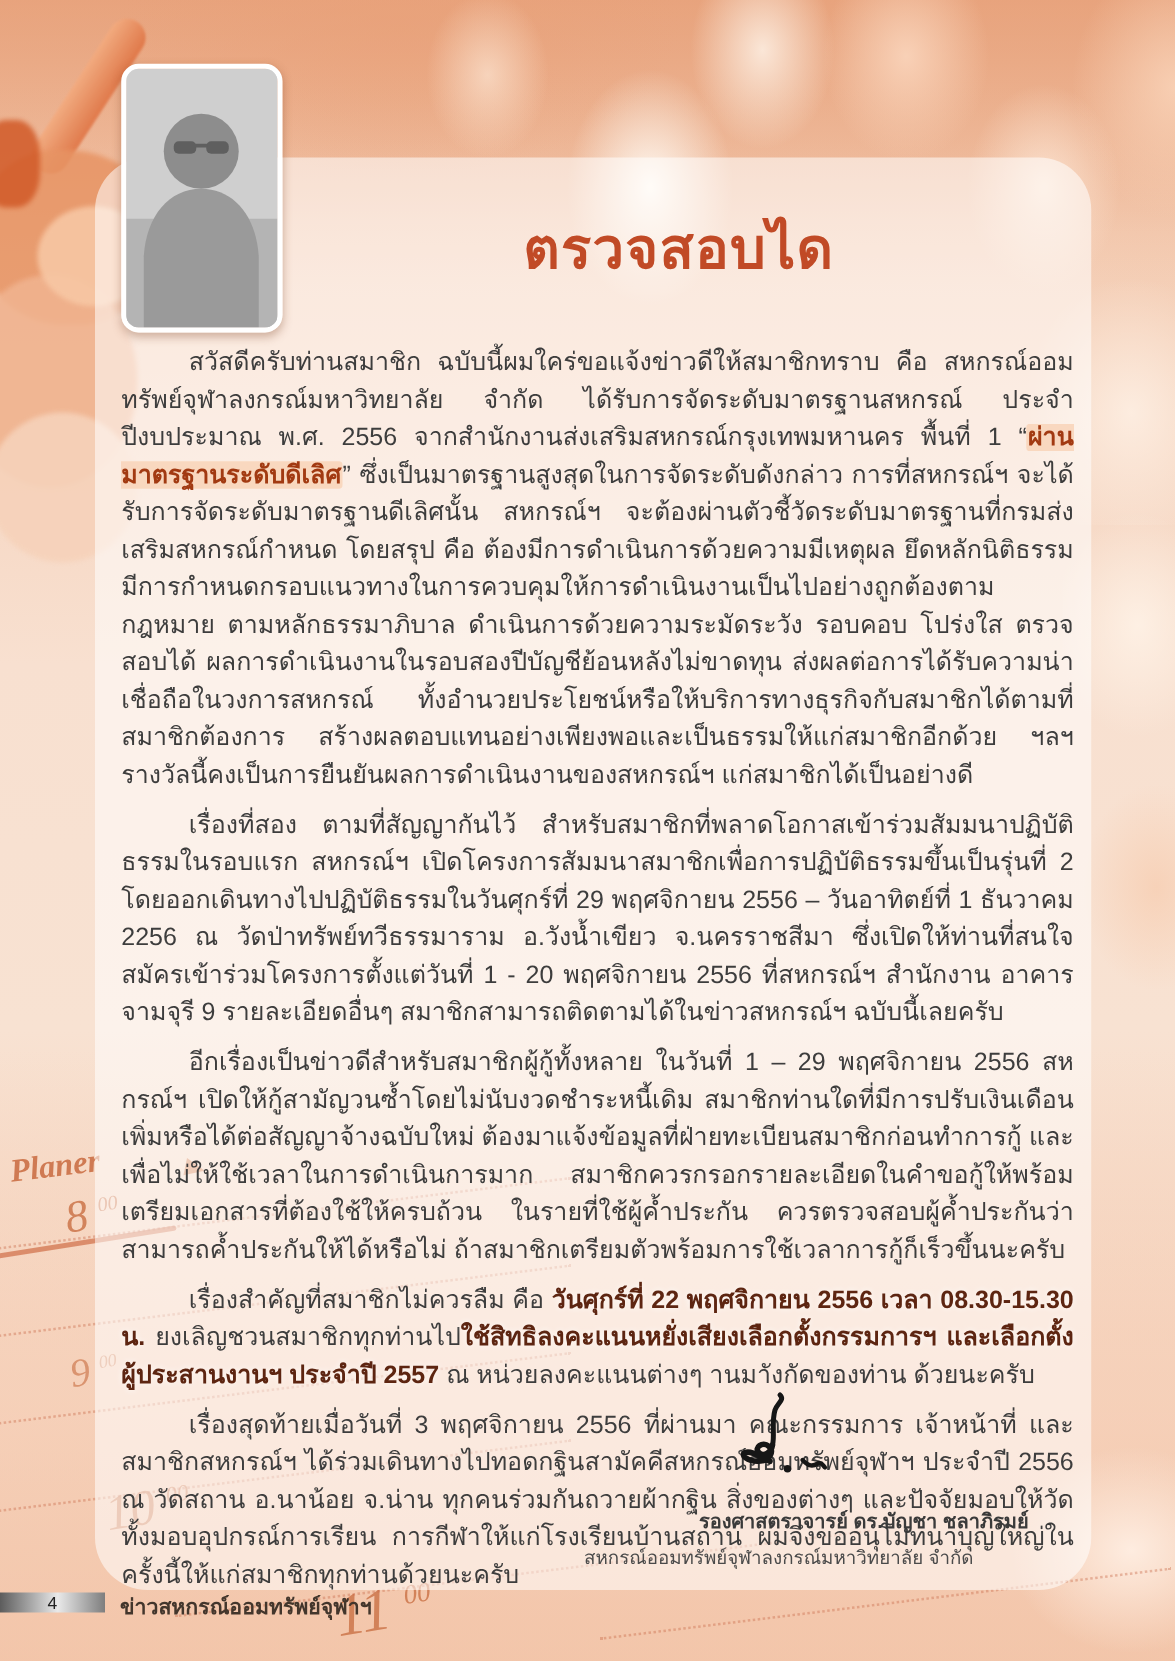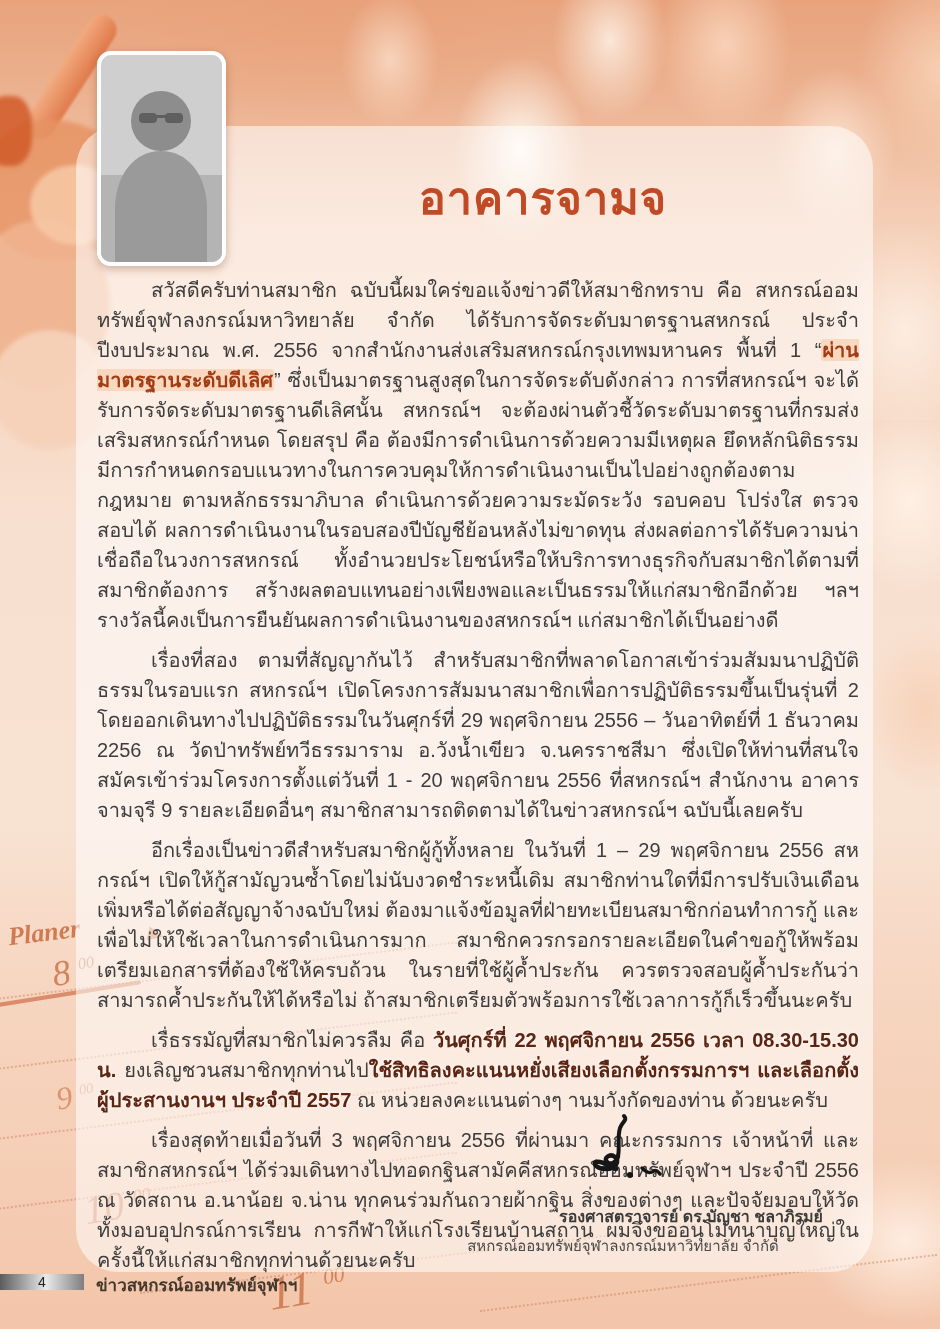--- a/index.html
+++ b/index.html
@@ -119,27 +119,27 @@
       <rect width="121" height="207" fill="#cfcfcf"></rect>
       <rect y="120" width="121" height="87" fill="#b4b4b4"></rect>
       <circle cx="60" cy="66" r="30" fill="#8d8d8d"></circle>
       <path d="M60,96 C34,96 16,118 14,150 L14,207 L106,207 L106,150 C104,118 86,96 60,96 Z" fill="#9a9a9a"></path>
       <rect x="38" y="58" width="18" height="10" rx="4" fill="#5f5f5f"></rect>
       <rect x="64" y="58" width="18" height="10" rx="4" fill="#5f5f5f"></rect>
       <rect x="55" y="60" width="10" height="3" fill="#5f5f5f"></rect>
     </svg>
   </div>
 
-  <div class="title">อาคารจามจ</div>
+  <div class="title">ตรวจสอบได</div>
 
   <div class="content">
     <p><span>สวัสดีครับท่านสมาชิก ฉบับนี้ผมใคร่ขอแจ้งข่าวดีให้สมาชิกทราบ คือ สหกรณ์ออมทรัพย์จุฬาลงกรณ์มหาวิทยาลัย จำกัด ได้รับการจัดระดับมาตรฐานสหกรณ์ ประจำปีงบประมาณ พ.ศ. 2556 จากสำนักงานส่งเสริมสหกรณ์กรุงเทพมหานคร พื้นที่ 1 “</span><span class="hl">ผ่านมาตรฐานระดับดีเลิศ</span><span>” ซึ่งเป็นมาตรฐานสูงสุดในการจัดระดับดังกล่าว การที่สหกรณ์ฯ จะได้รับการจัดระดับมาตรฐานดีเลิศนั้น สหกรณ์ฯ จะต้องผ่านตัวชี้วัดระดับมาตรฐานที่กรมส่งเสริมสหกรณ์กำหนด โดยสรุป คือ ต้องมีการดำเนินการด้วยความมีเหตุผล ยึดหลักนิติธรรม มีการกำหนดกรอบแนวทางในการควบคุมให้การดำเนินงานเป็นไปอย่างถูกต้องตามกฎหมาย ตามหลักธรรมาภิบาล ดำเนินการด้วยความระมัดระวัง รอบคอบ โปร่งใส ตรวจสอบได้ ผลการดำเนินงานในรอบสองปีบัญชีย้อนหลังไม่ขาดทุน ส่งผลต่อการได้รับความน่าเชื่อถือในวงการสหกรณ์ ทั้งอำนวยประโยชน์หรือให้บริการทางธุรกิจกับสมาชิกได้ตามที่สมาชิกต้องการ สร้างผลตอบแทนอย่างเพียงพอและเป็นธรรมให้แก่สมาชิกอีกด้วย ฯลฯ รางวัลนี้คงเป็นการยืนยันผลการดำเนินงานของสหกรณ์ฯ แก่สมาชิกได้เป็นอย่างดี</span></p>
     <p>เรื่องที่สอง ตามที่สัญญากันไว้ สำหรับสมาชิกที่พลาดโอกาสเข้าร่วมสัมมนาปฏิบัติธรรมในรอบแรก สหกรณ์ฯ เปิดโครงการสัมมนาสมาชิกเพื่อการปฏิบัติธรรมขึ้นเป็นรุ่นที่ 2 โดยออกเดินทางไปปฏิบัติธรรมในวันศุกร์ที่ 29 พฤศจิกายน 2556 – วันอาทิตย์ที่ 1 ธันวาคม 2256 ณ วัดป่าทรัพย์ทวีธรรมาราม อ.วังน้ำเขียว จ.นครราชสีมา ซึ่งเปิดให้ท่านที่สนใจสมัครเข้าร่วมโครงการตั้งแต่วันที่ 1 - 20 พฤศจิกายน 2556 ที่สหกรณ์ฯ สำนักงาน อาคารจามจุรี 9 รายละเอียดอื่นๆ สมาชิกสามารถติดตามได้ในข่าวสหกรณ์ฯ ฉบับนี้เลยครับ</p>
     <p>อีกเรื่องเป็นข่าวดีสำหรับสมาชิกผู้กู้ทั้งหลาย ในวันที่ 1 – 29 พฤศจิกายน 2556 สหกรณ์ฯ เปิดให้กู้สามัญวนซ้ำโดยไม่นับงวดชำระหนี้เดิม สมาชิกท่านใดที่มีการปรับเงินเดือนเพิ่มหรือได้ต่อสัญญาจ้างฉบับใหม่ ต้องมาแจ้งข้อมูลที่ฝ่ายทะเบียนสมาชิกก่อนทำการกู้ และเพื่อไม่ให้ใช้เวลาในการดำเนินการมาก สมาชิกควรกรอกรายละเอียดในคำขอกู้ให้พร้อม เตรียมเอกสารที่ต้องใช้ให้ครบถ้วน ในรายที่ใช้ผู้ค้ำประกัน ควรตรวจสอบผู้ค้ำประกันว่าสามารถค้ำประกันให้ได้หรือไม่ ถ้าสมาชิกเตรียมตัวพร้อมการใช้เวลาการกู้ก็เร็วขึ้นนะครับ</p>
-    <p><span>เรื่ธรรมัญที่สมาชิกไม่ควรลืม คือ </span><span class="bld">วันศุกร์ที่ 22 พฤศจิกายน 2556 เวลา 08.30-15.30 น.</span><span> ยงเลิญชวนสมาชิกทุกท่านไป</span><span class="bld">ใช้สิทธิลงคะแนนหยั่งเสียงเลือกตั้งกรรมการฯ และเลือกตั้งผู้ประสานงานฯ ประจำปี 2557</span><span> ณ หน่วยลงคะแนนต่างๆ านมาังกัดของท่าน ด้วยนะครับ</span></p>
+    <p><span>เรื่องสำคัญที่สมาชิกไม่ควรลืม คือ </span><span class="bld">วันศุกร์ที่ 22 พฤศจิกายน 2556 เวลา 08.30-15.30 น.</span><span> ยงเลิญชวนสมาชิกทุกท่านไป</span><span class="bld">ใช้สิทธิลงคะแนนหยั่งเสียงเลือกตั้งกรรมการฯ และเลือกตั้งผู้ประสานงานฯ ประจำปี 2557</span><span> ณ หน่วยลงคะแนนต่างๆ านมาังกัดของท่าน ด้วยนะครับ</span></p>
     <p>เรื่องสุดท้ายเมื่อวันที่ 3 พฤศจิกายน 2556 ที่ผ่านมา คณะกรรมการ เจ้าหน้าที่ และสมาชิกสหกรณ์ฯ ได้ร่วมเดินทางไปทอดกฐินสามัคคีสหกรณ์ออมทรัพย์จุฬาฯ ประจำปี 2556 ณ วัดสถาน อ.นาน้อย จ.น่าน ทุกคนร่วมกันถวายผ้ากฐิน สิ่งของต่างๆ และปัจจัยมอบให้วัด ทั้งมอบอุปกรณ์การเรียน การกีฬาให้แก่โรงเรียนบ้านสถาน ผมจึงขออนุโมทนาบุญใหญ่ในครั้งนี้ให้แก่สมาชิกทุกท่านด้วยนะครับ</p>
   </div>
 
   <div class="sig">
     <svg width="130" height="72" viewBox="0 0 130 72">
       <g stroke="#161616" fill="none" stroke-linecap="round">
         <path d="M66,4 C70,8 64,10 62,16 C59,26 62,36 60,44" stroke-width="4"></path>
         <path d="M60,44 C59,50 53,54 49,50 C45,46 52,41 57,45 C62,49 58,57 48,57 C40,57 34,52 38,50 C44,48 52,55 58,57" stroke-width="4.5"></path>
         <path d="M84,56 C88,60 91,62 96,59 C99,57 100,60 102,62" stroke-width="3.5"></path>
       </g>

